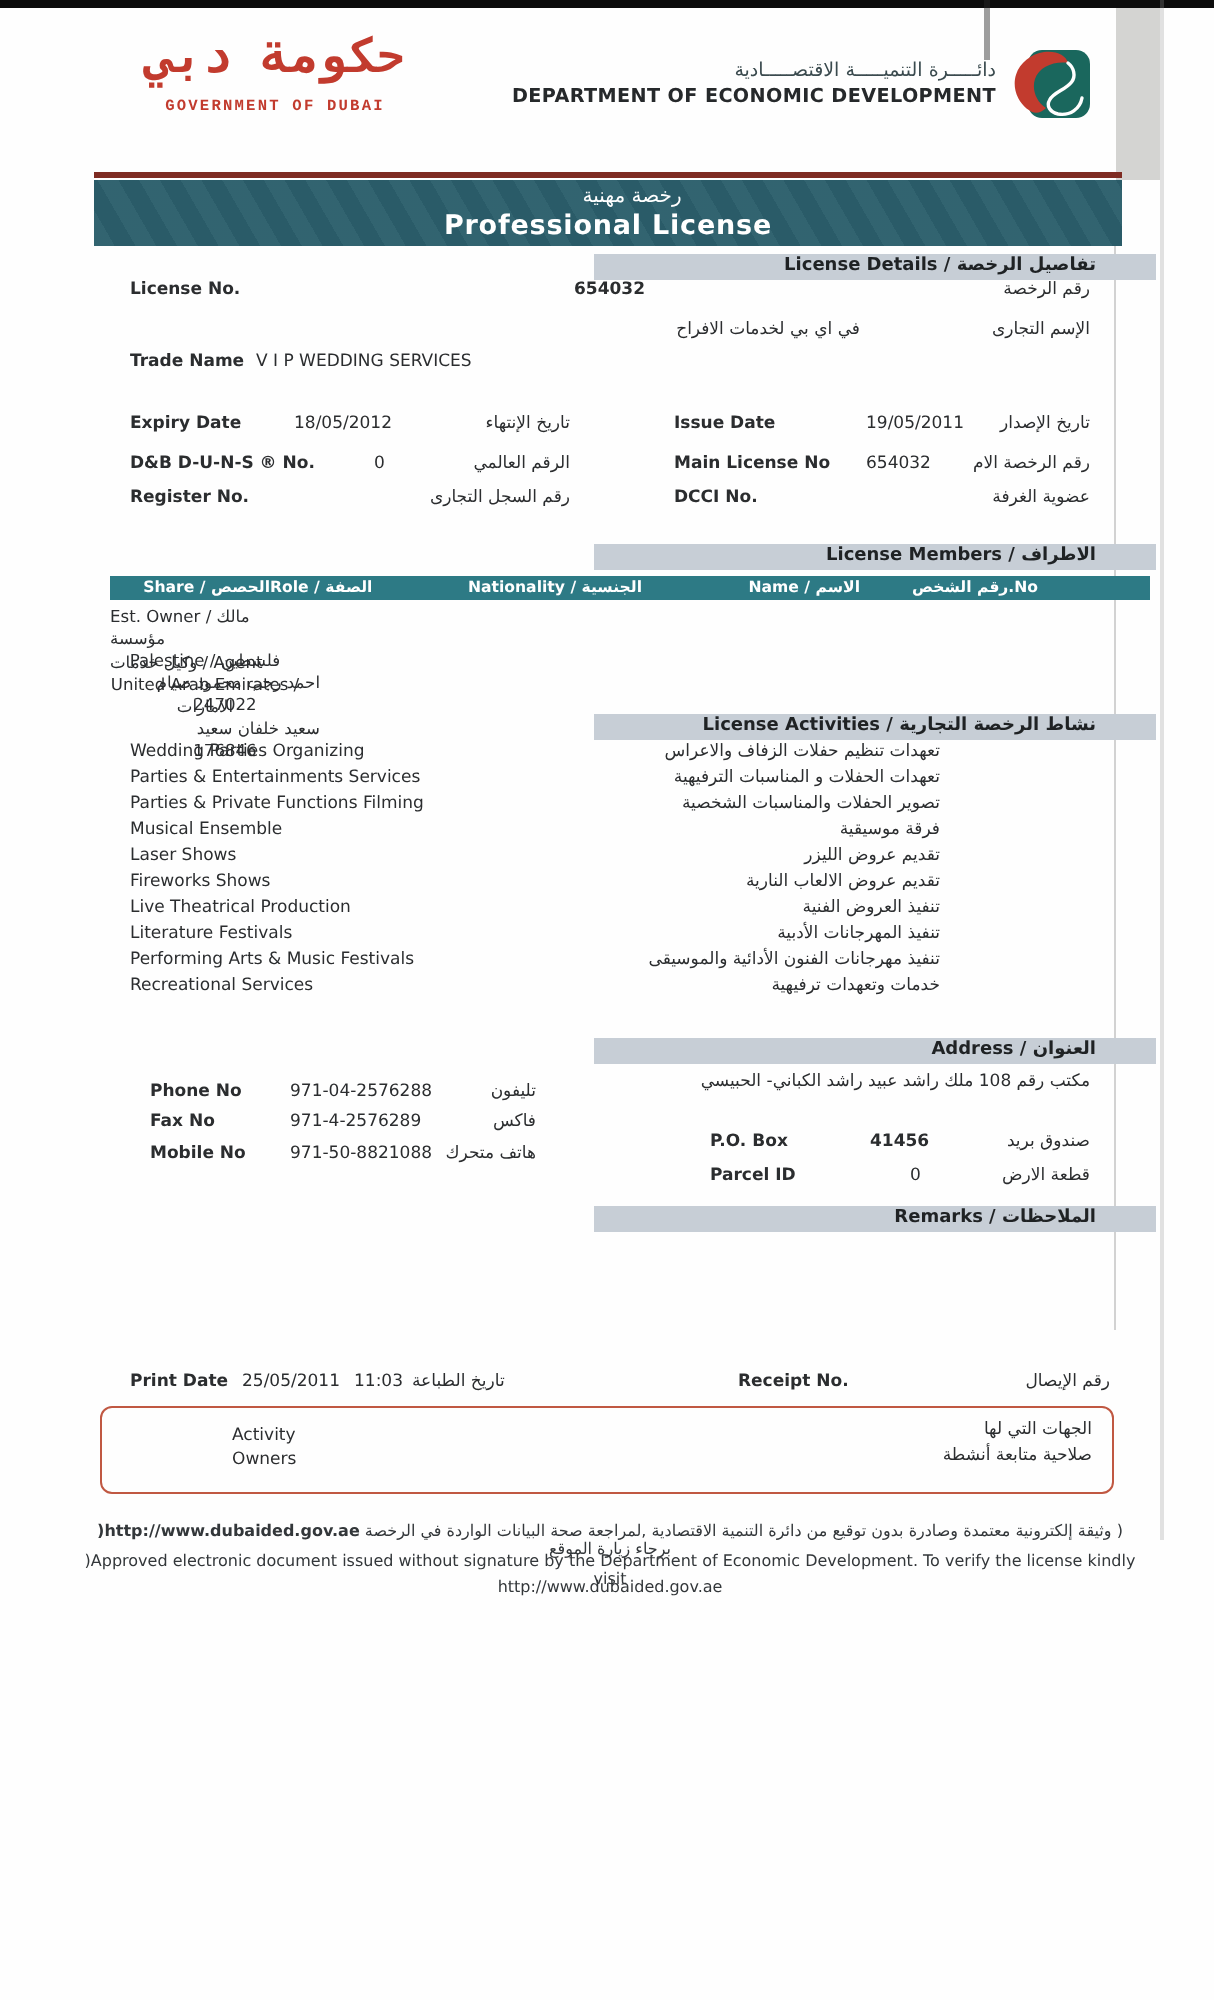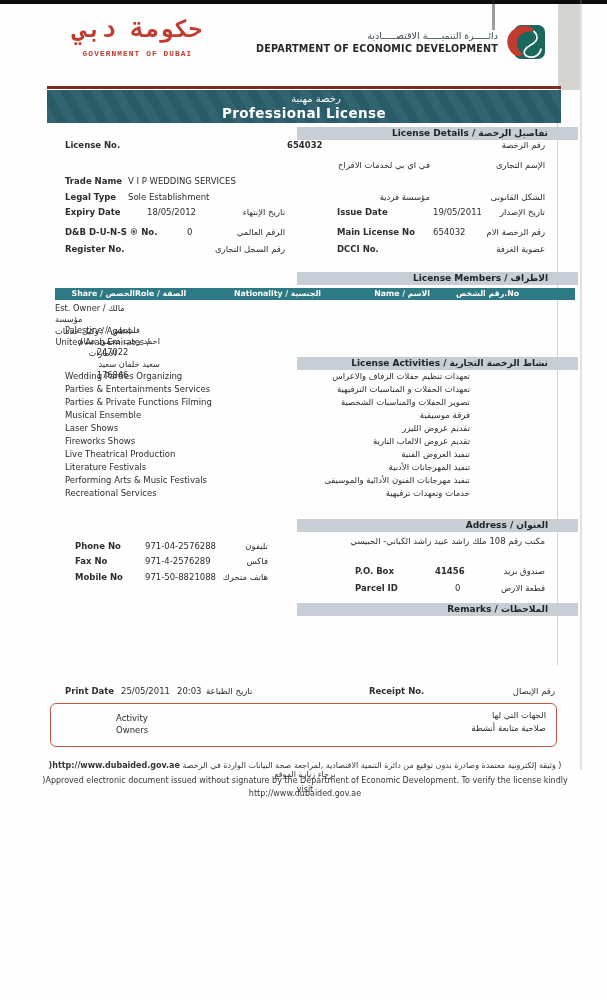--- a/index.html
+++ b/index.html
@@ -86,26 +86,20 @@
     <span class="ps b" style="left:222px">654032</span>
     <span class="ps" style="right:30px">رقم الرخصة</span>
   </div>
   <div class="row" style="top:160px">
     <span class="ps" dir="rtl" style="right:145px">في اي بي لخدمات الافراح</span>
     <span class="ps" style="right:30px">الإسم التجارى</span>
   </div>
   <div class="row" style="top:176px">
     <span class="ps b" style="left:0">Trade Name</span>
     <span class="ps" style="left:63px">V I P WEDDING SERVICES</span>
-  </div>
-  <div class="row" style="top:192px">
-    <span class="ps b" style="left:0">Legal Type</span>
-    <span class="ps" style="left:63px">Sole Establishment</span>
-    <span class="ps" dir="rtl" style="right:145px">مؤسسة فردية</span>
-    <span class="ps" style="right:30px">الشكل القانونى</span>
   </div>
   <div class="row" style="top:207px">
     <span class="ps b" style="left:0">Expiry Date</span>
     <span class="ps" style="left:82px">18/05/2012</span>
     <span class="ps" style="right:290px">تاريخ الإنتهاء</span>
     <span class="ps b" style="left:272px">Issue Date</span>
     <span class="ps" style="left:368px">19/05/2011</span>
     <span class="ps" style="right:30px">تاريخ الإصدار</span>
   </div>
   <div class="row" style="top:227px">
@@ -219,21 +213,21 @@
     <span class="ps b" style="left:290px">Parcel ID</span>
     <span class="ps" style="left:390px">0</span>
     <span class="ps" style="right:30px">قطعة الارض</span>
   </div>
 
   <div class="bar" style="top:603px">Remarks / الملاحظات</div>
 
   <div class="row" style="top:686px">
     <span class="ps b" style="left:0">Print Date</span>
     <span class="ps" style="left:56px">25/05/2011</span>
-    <span class="ps" style="left:112px">20:03</span>
+    <span class="ps" style="left:112px">11:03</span>
     <span class="ps" style="left:141px">تاريخ الطباعة</span>
     <span class="ps b" style="left:304px">Receipt No.</span>
     <span class="ps" style="right:20px">رقم الإيصال</span>
   </div>
 
   <div class="redbox">
     <span class="ps" style="left:65px;top:9px">Activity</span>
     <span class="ps" style="left:65px;top:21px">Owners</span>
     <span class="ps" dir="rtl" style="right:10px;top:6px">الجهات التي لها</span>
     <span class="ps" dir="rtl" style="right:10px;top:19px">صلاحية متابعة أنشطة</span>

